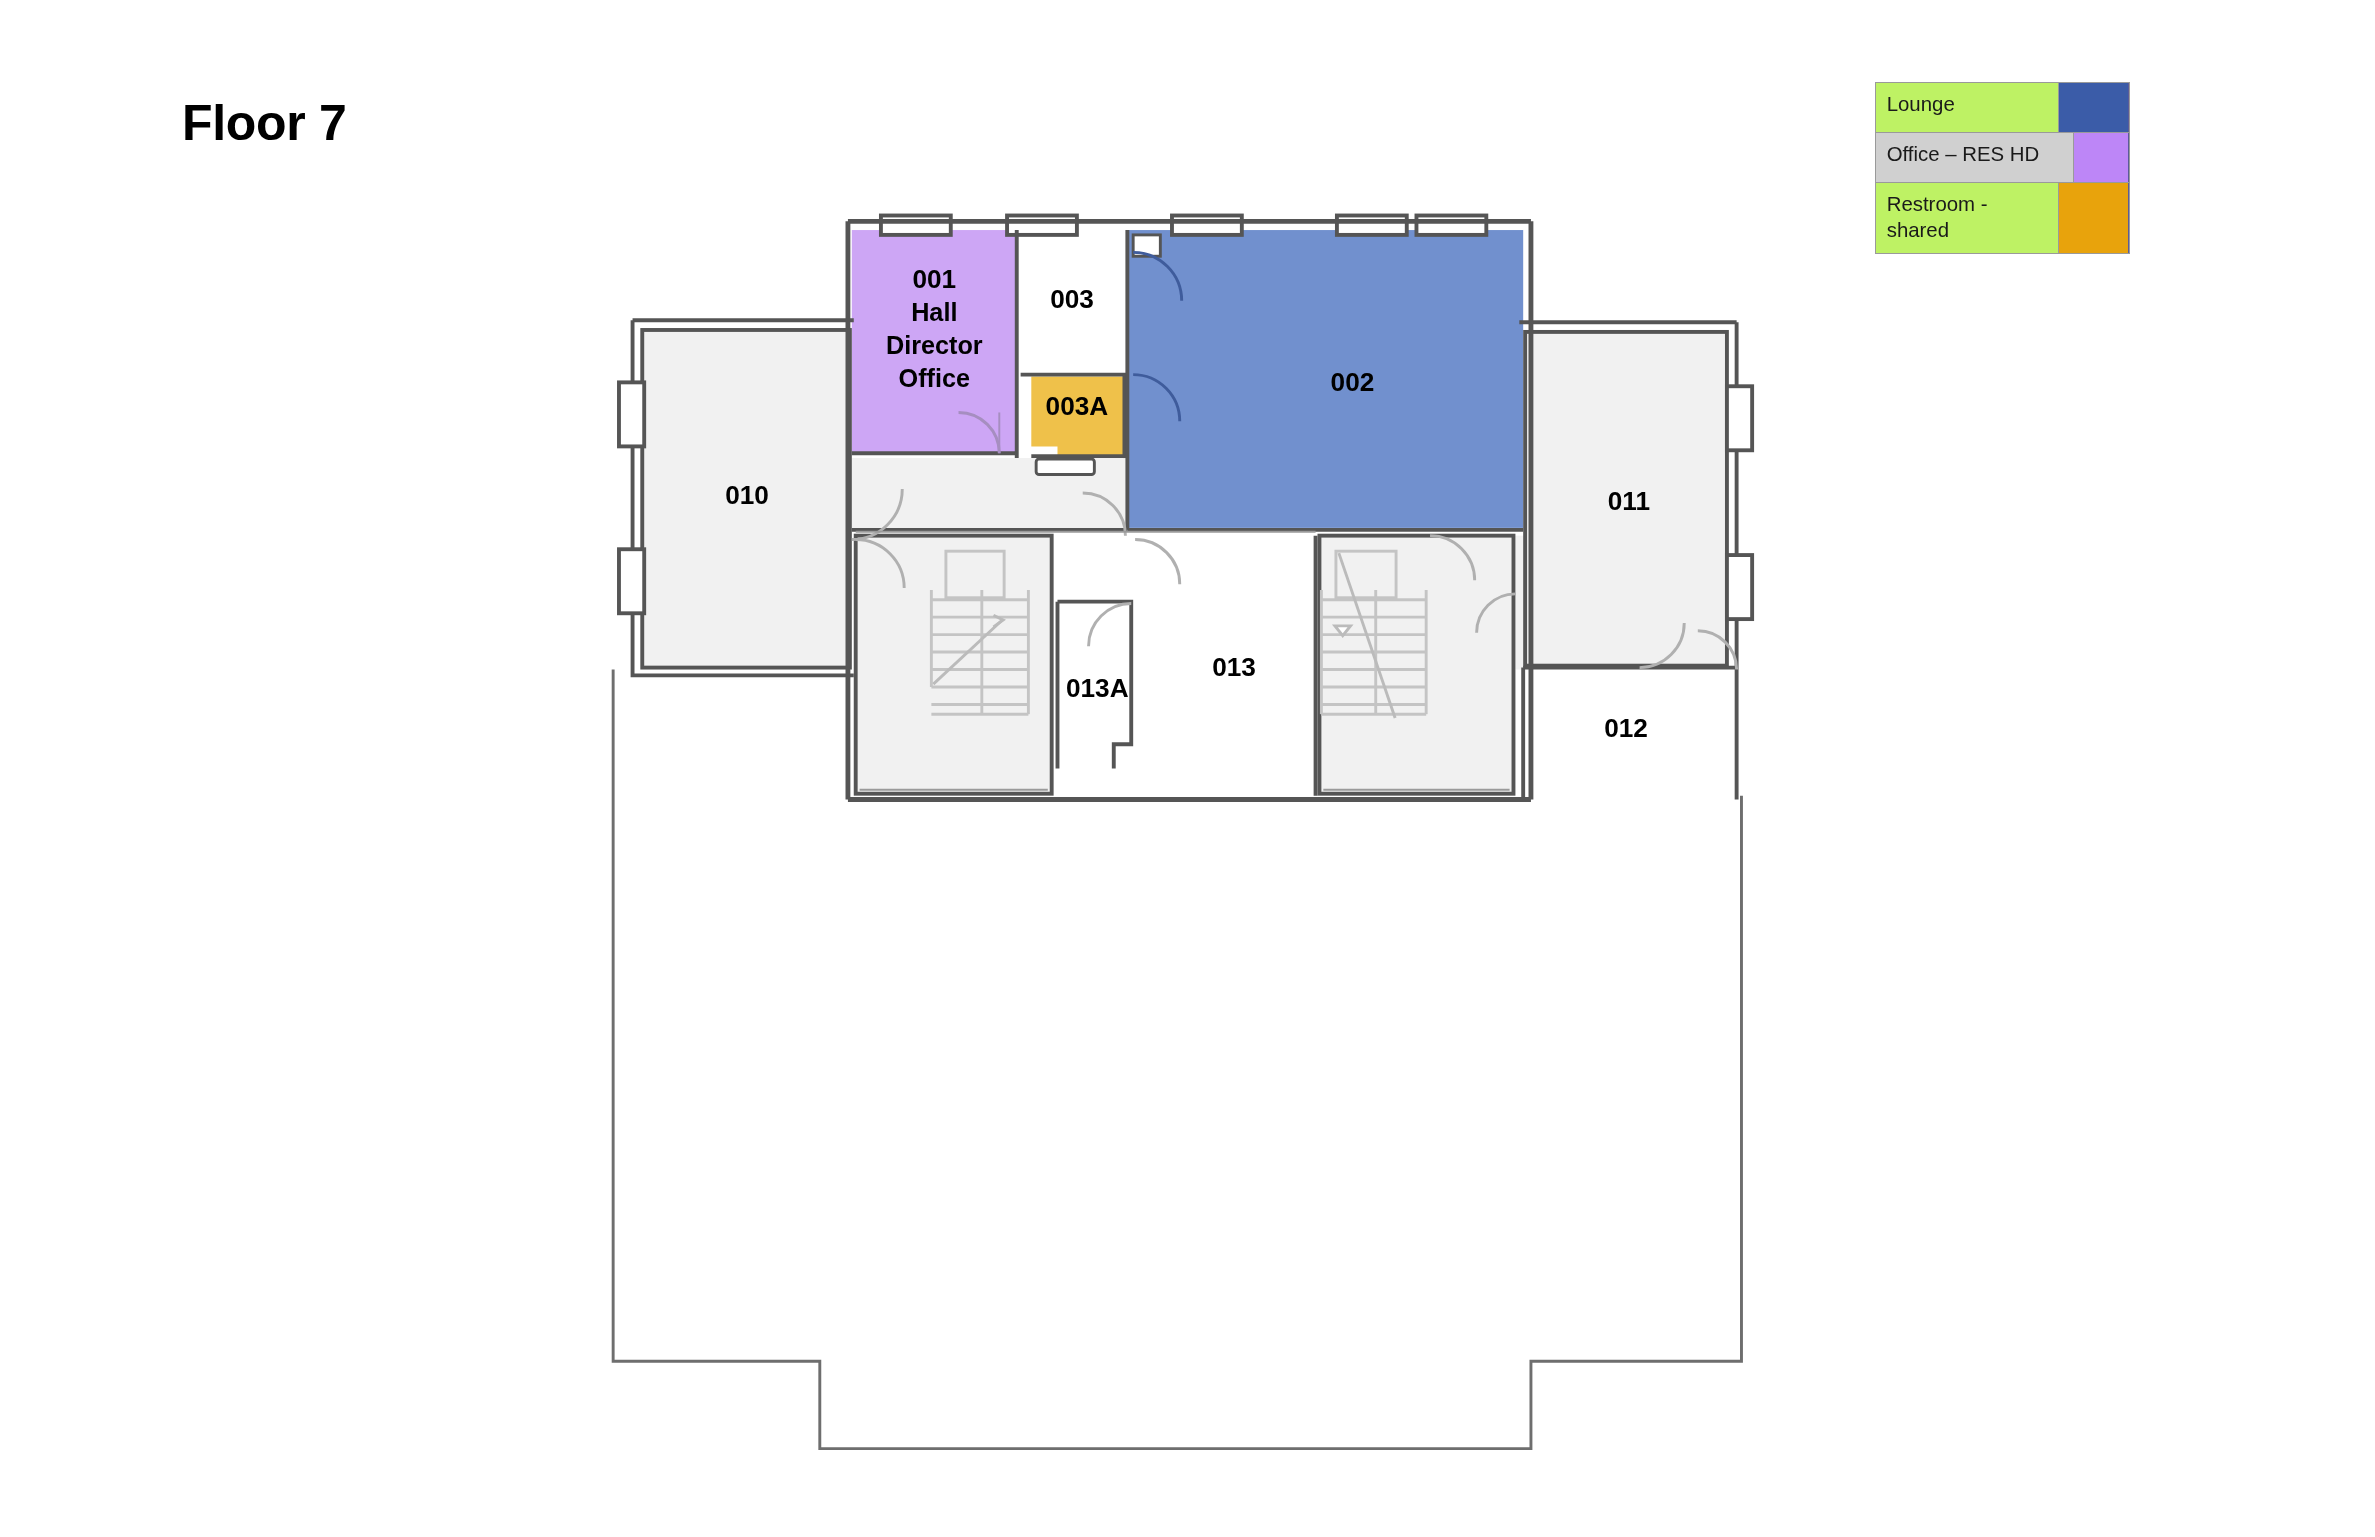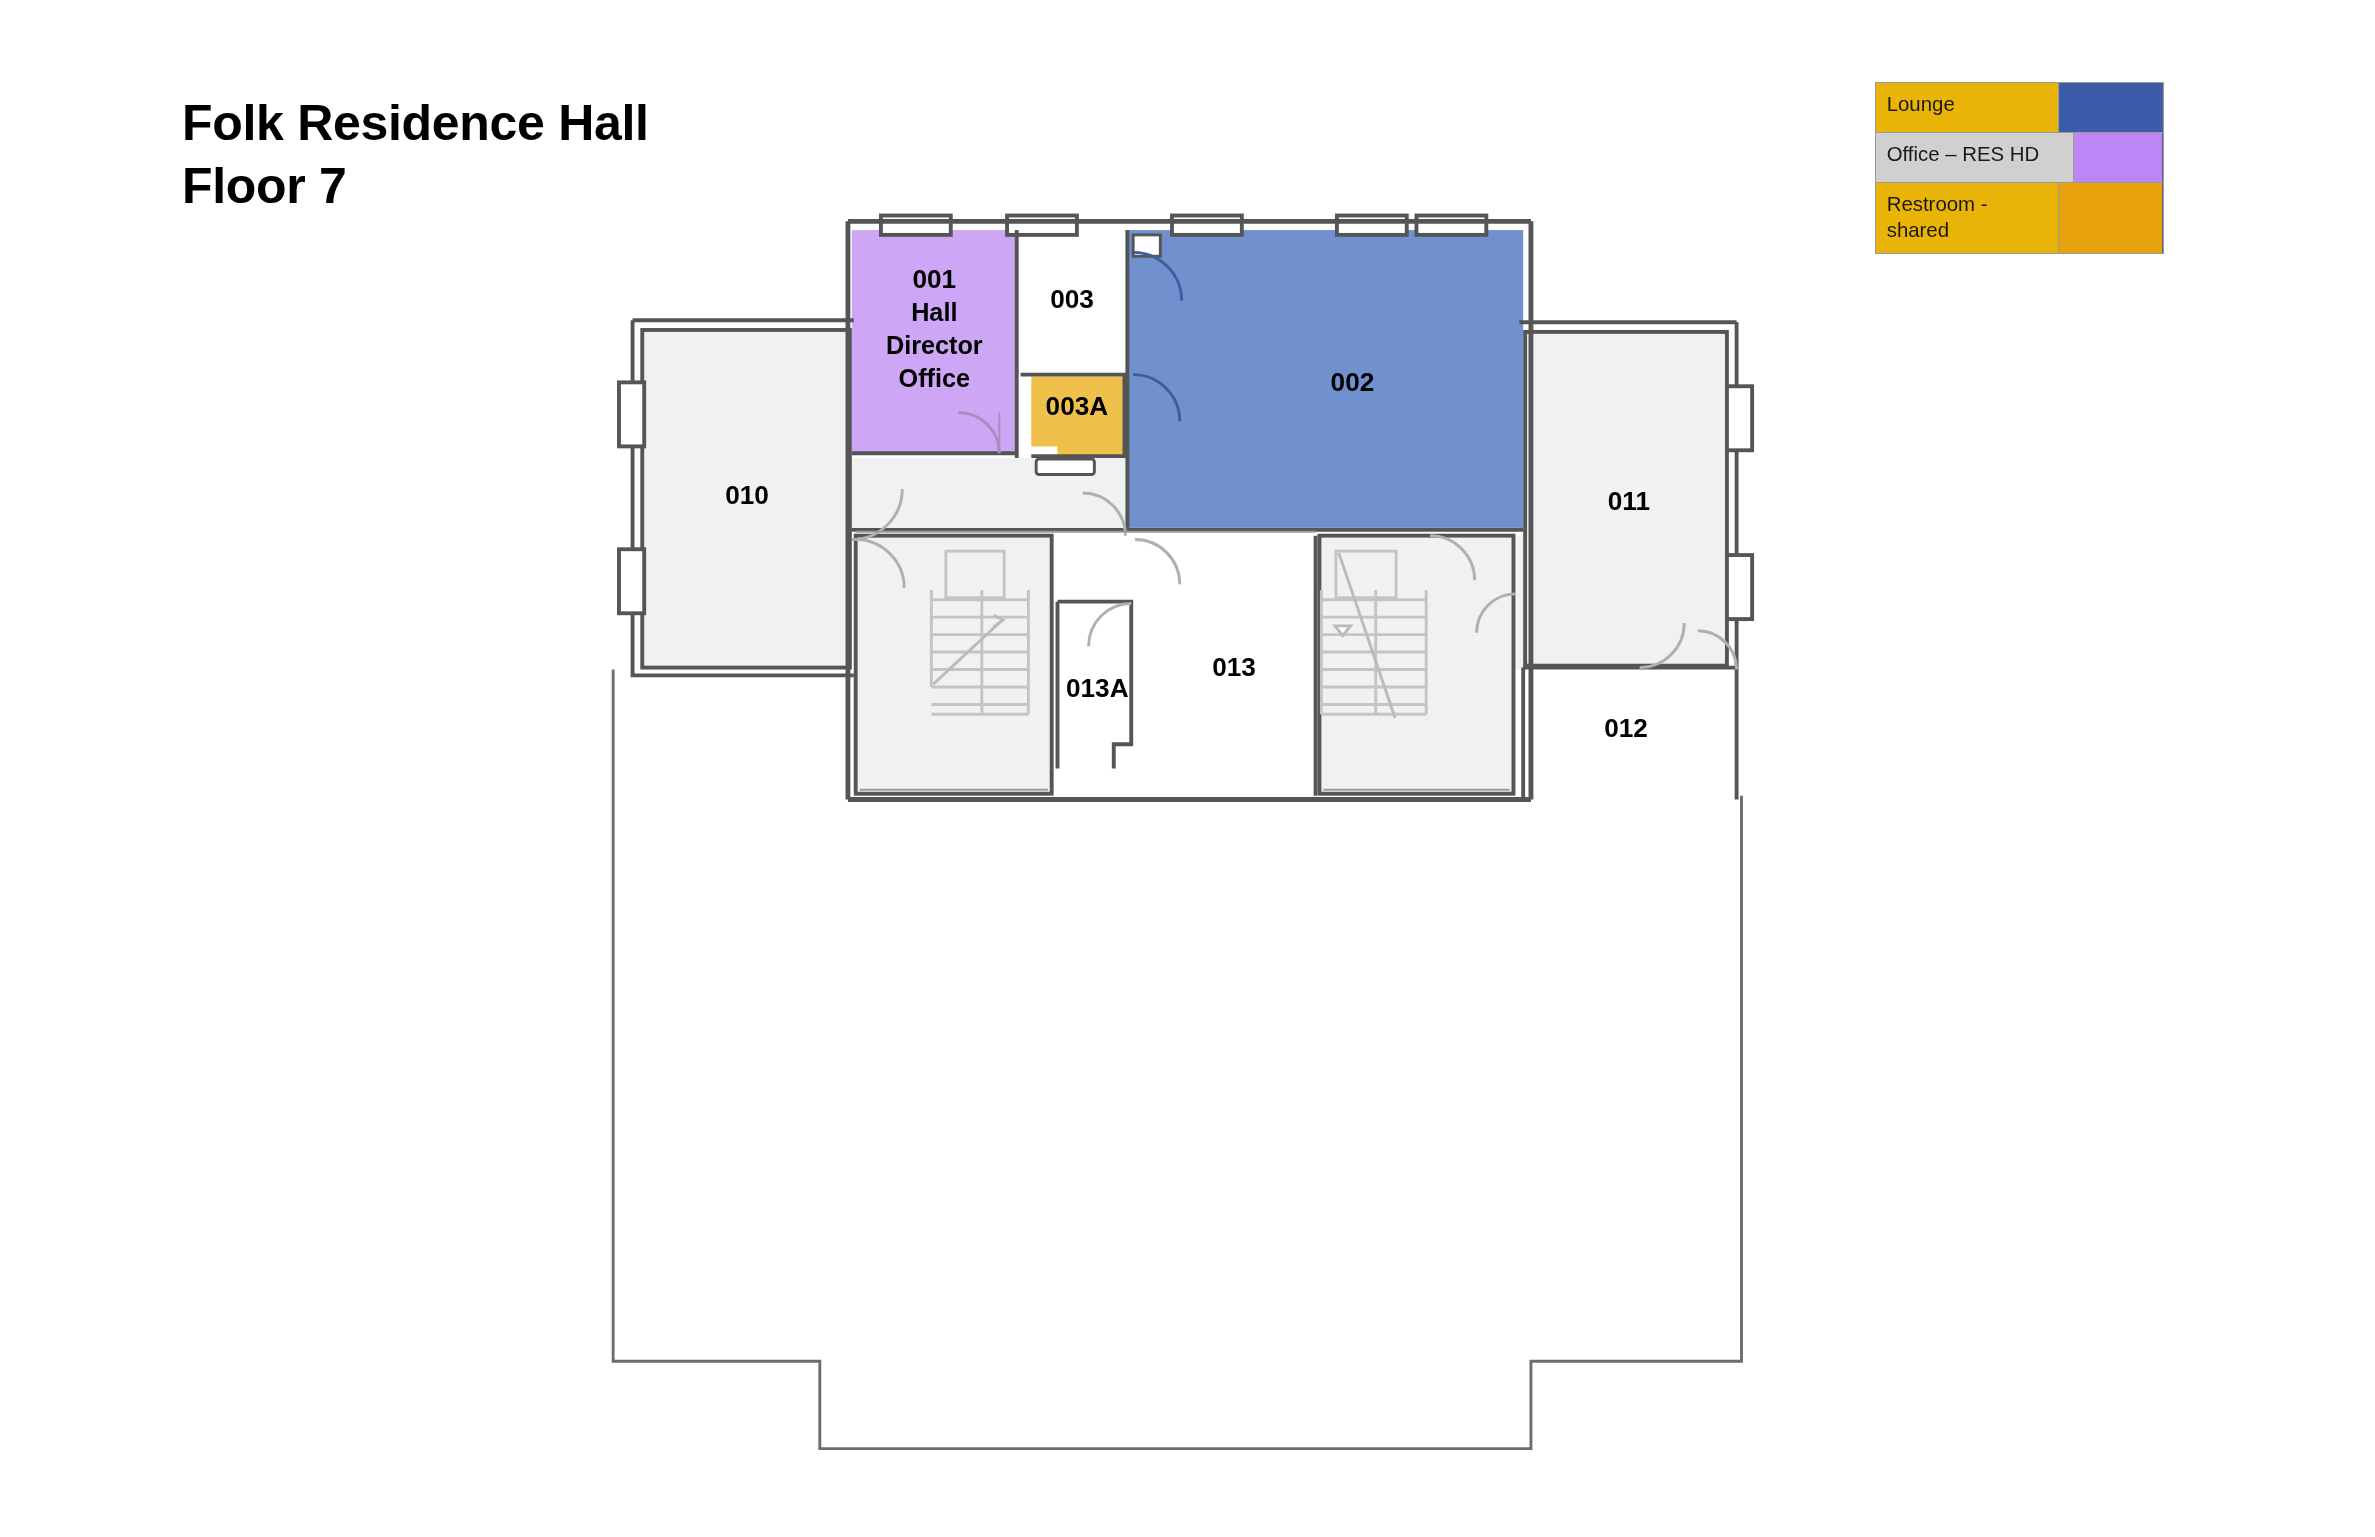--- a/index.html
+++ b/index.html
@@ -28,25 +28,25 @@
     color: #000000;
     letter-spacing: -0.3px;
     white-space: nowrap;
   }
 
   
   #legend {
     position: absolute;
     left: 1875px;
     top: 82px;
-    width: 289px;
+    width: 255px;
     border: 1px solid #9a9a9a;
     border-bottom: none;
     box-sizing: border-box;
-    background: #eab308;
+    background: #bef264;
   }
   .legend-row {
     display: flex;
     align-items: stretch;
     border-bottom: 1px solid #9a9a9a;
     min-height: 50px;
     box-sizing: border-box;
   }
   .legend-row.shaded { background: #d0d0d0; gap: 15px; }
   .legend-label {
@@ -78,21 +78,20 @@
     fill: #000000;
     text-anchor: middle;
     dominant-baseline: middle;
   }
   .rm-label-lg { font-size: 27px; }
 </style>
 </head>
 <body>
 
 <div id="title-block">
-  <div class="line">Folk Residence Hall</div>
   <div class="line">Floor 7</div>
 </div>
 
 <div id="legend">
 
   <div class="legend-row">
     <div class="legend-label">Lounge</div>
     <div class="legend-swatch" style="background: rgb(59, 92, 168);"></div>
   </div>
 

